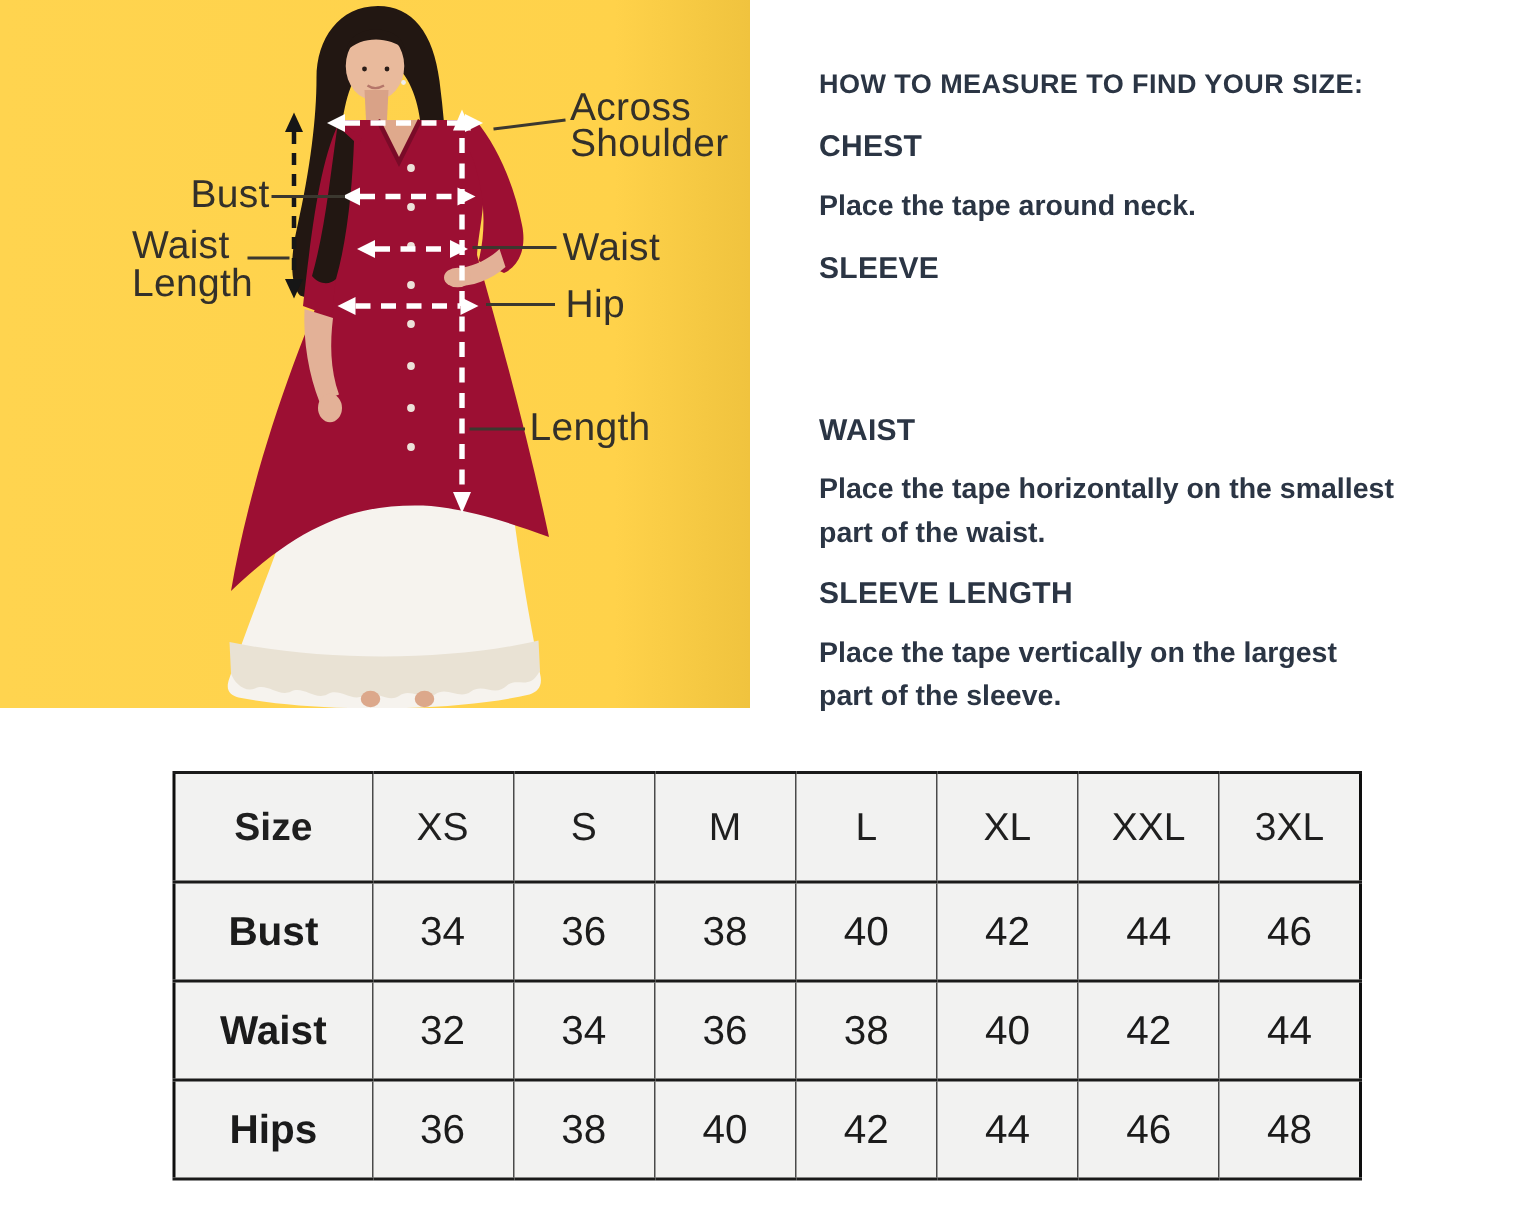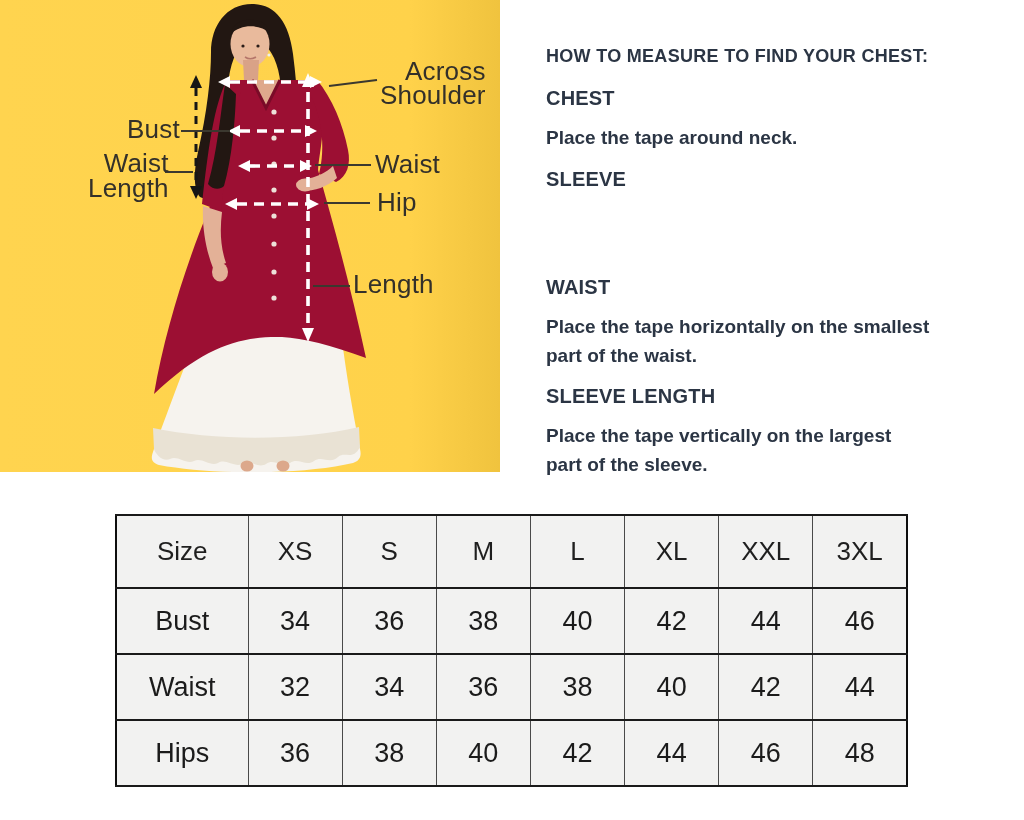--- a/index.html
+++ b/index.html
@@ -1,19 +1,19 @@
 <!DOCTYPE html>
 <html style="--c-yellow: #FFD34F; --c-maroon: #9C0F33; --c-orange: #F6923B; --c-ink: #2B3544;"><head>
 <meta charset="utf-8">
 <style>
   html,body{margin:0;padding:0;background:#ffffff;font-family:"Liberation Sans",sans-serif;}
   .canvas{position:relative;width:1024px;height:820px;background:#ffffff;overflow:hidden;}
 
   
-  .diagram{position:absolute;left:0;top:0;width:500px;height:472px;text-align:right;}
+  .diagram{position:absolute;left:0;top:0;width:500px;height:472px;}
   .diagram svg{position:absolute;left:0;top:0;}
   .dlabel{position:absolute;font-size:26px;font-weight:500;color:#33302a;line-height:24px;white-space:pre-line;letter-spacing:.2px;}
   .lbl-shoulder{left:380px;top:59px;}
   .lbl-bust{left:127px;top:117px;}
   .lbl-sleeve{left:88px;top:151px;line-height:25px;}
   .lbl-waist{left:375px;top:152px;}
   .lbl-hip{left:377px;top:190px;}
   .lbl-length{left:353px;top:272px;}
 
   
@@ -23,21 +23,21 @@
   .ht-sec .hd{font-size:20px;font-weight:700;letter-spacing:.2px;}
   .ht-sec .bd{margin-top:14px;font-size:19px;line-height:28.5px;white-space:pre-line;font-weight:bold;}
   .sec-0{top:87px;} .sec-1{top:168px;} .sec-2{top:276px;} .sec-3{top:385px;}
 
   
   .chartwrap{position:absolute;left:115px;top:514px;}
   table.sizes{border-collapse:collapse;table-layout:fixed;width:793px;border:2.5px solid #0e0e0e;}
   table.sizes td{border-left:1px solid #4a4a4a;border-right:1px solid #4a4a4a;
                  border-top:2px solid #1a1a1a;border-bottom:2px solid #1a1a1a;
                  text-align:center;vertical-align:middle;background:#f2f2f1;padding:0;}
-  td.size-col{background:var(--c-orange,#f6923b);color:#fbf0cf;font-size:22px;font-weight:400;}
+  td.size-col{background:var(--c-orange,#f6923b);color:#fbf0cf;font-size:22px;font-weight:700;}
   tr.hdr td{height:71px;font-size:26px;color:#1f1f1f;}
   tr.datarow td{height:64px;font-size:27px;color:#1b1b1b;}
 </style>
 </head>
 <body>
 
 <div class="canvas">
 
   <section class="diagram">
     <svg width="500" height="472" viewBox="0 0 500 472">
@@ -139,21 +139,21 @@
 Shoulder</div>
     <div class="dlabel lbl-bust">Bust</div>
     <div class="dlabel lbl-sleeve">Waist
 Length</div>
     <div class="dlabel lbl-waist">Waist</div>
     <div class="dlabel lbl-hip">Hip</div>
     <div class="dlabel lbl-length">Length</div>
   </section>
 
   <section class="howto">
-    <div class="howto-title">HOW TO MEASURE TO FIND YOUR CHEST:</div>
+    <div class="howto-title">HOW TO MEASURE TO FIND YOUR SIZE:</div>
 
     <div class="ht-sec sec-0">
       <div class="hd">CHEST</div>
       <div class="bd">Place the tape around neck.</div>
     </div>
     <div class="ht-sec sec-1">
       <div class="hd">SLEEVE</div>
     </div>
     <div class="ht-sec sec-2">
       <div class="hd">WAIST</div>

